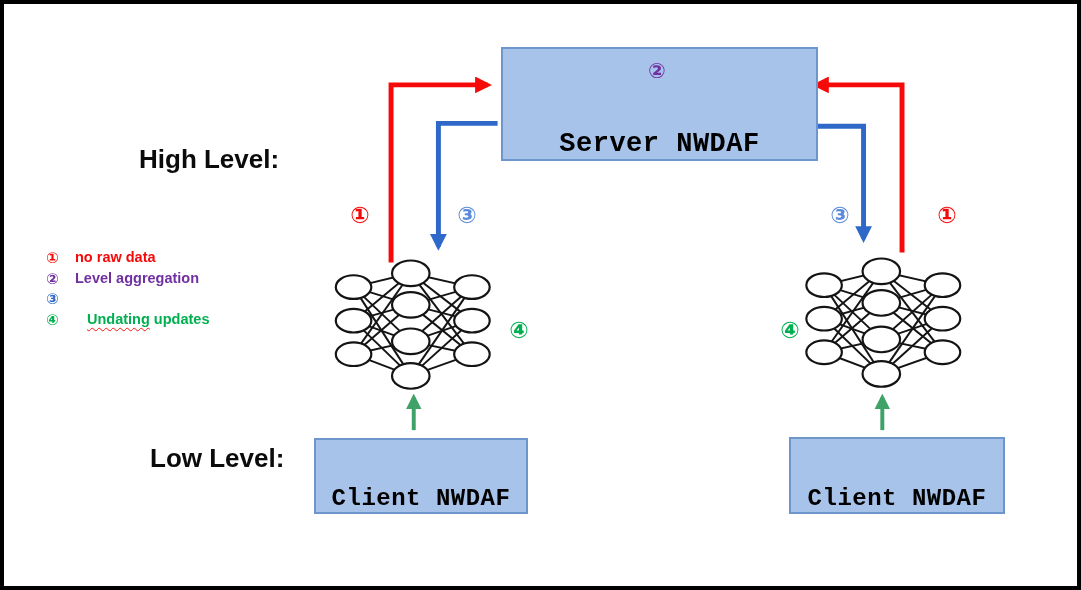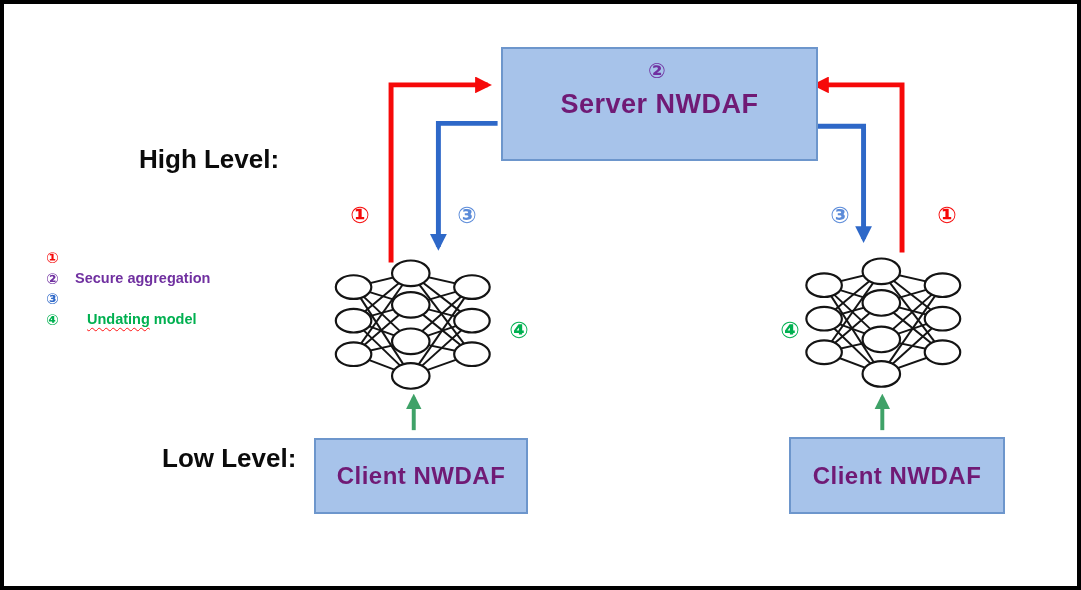--- a/index.html
+++ b/index.html
@@ -12,31 +12,31 @@
     overflow:hidden;
     font-family:"Liberation Sans","DejaVu Sans",sans-serif;
   }
   .layer{position:absolute;inset:0;width:100%;height:100%;}
 
   
   .box{
     position:absolute;
     background:var(--box-fill);
     border:2px solid var(--box-border);
-    display:flex;align-items:center;justify-content:center;
-    color:#701a75;font-weight:bold;letter-spacing:0.5px;
+    display:flex;align-items:flex-end;justify-content:center;
+    color:#000000;font-weight:bold;letter-spacing:0.5px;font-family:Liberation Mono, monospace;
   }
   .box-server{left:497px;top:43px;width:313px;height:110px;font-size:27px;}
   .box-client-left{left:310px;top:434px;width:210px;height:72px;font-size:24px;}
   .box-client-right{left:785px;top:433px;width:212px;height:73px;font-size:24px;}
 
   
   .lvl{position:absolute;font-weight:bold;font-size:26px;color:#0b0b0b;white-space:nowrap;}
   .lvl-high{left:135px;top:140px;}
-  .lvl-low{left:146px;top:439px;margin-left:12px;}
+  .lvl-low{left:146px;top:439px;}
 
   
   .cn{
     position:absolute;transform:translate(-50%,-50%);
     font-weight:bold;font-size:23px;line-height:1;white-space:nowrap;
   }
   .cn-red{color:var(--red);}
   .cn-blue{color:var(--blue-light);}
   .cn-purple{color:var(--purple);}
   .cn-green{color:var(--green);}
@@ -160,28 +160,29 @@
   <span class="cn cn-blue" style="left:463px;top:211px;">③</span>
   <span class="cn cn-blue" style="left:836px;top:211px;">③</span>
   <span class="cn cn-red" style="left:943px;top:211px;">①</span>
   <span class="cn cn-green" style="left:515px;top:326px;">④</span>
   <span class="cn cn-green" style="left:786px;top:326px;">④</span>
 
   <div class="legend">
     <div class="leg-row c-red">
       <span class="leg-num">①</span>
       <span>
+        <span class="block">no raw data</span>
       </span>
     </div>
     <div class="leg-row c-purple">
       <span class="leg-num">②</span>
-      <span>Secure aggregation</span>
+      <span>Level aggregation</span>
     </div>
     <div class="leg-row c-blue">
       <span class="leg-num">③</span>
     </div>
     <div class="leg-row c-green">
       <span class="leg-num">④</span>
-      <span><span class="misspelled">Undating</span><span> model</span></span>
+      <span><span class="misspelled">Undating</span><span> updates</span></span>
     </div>
   </div>
 
 </div>
 
 </body></html>

